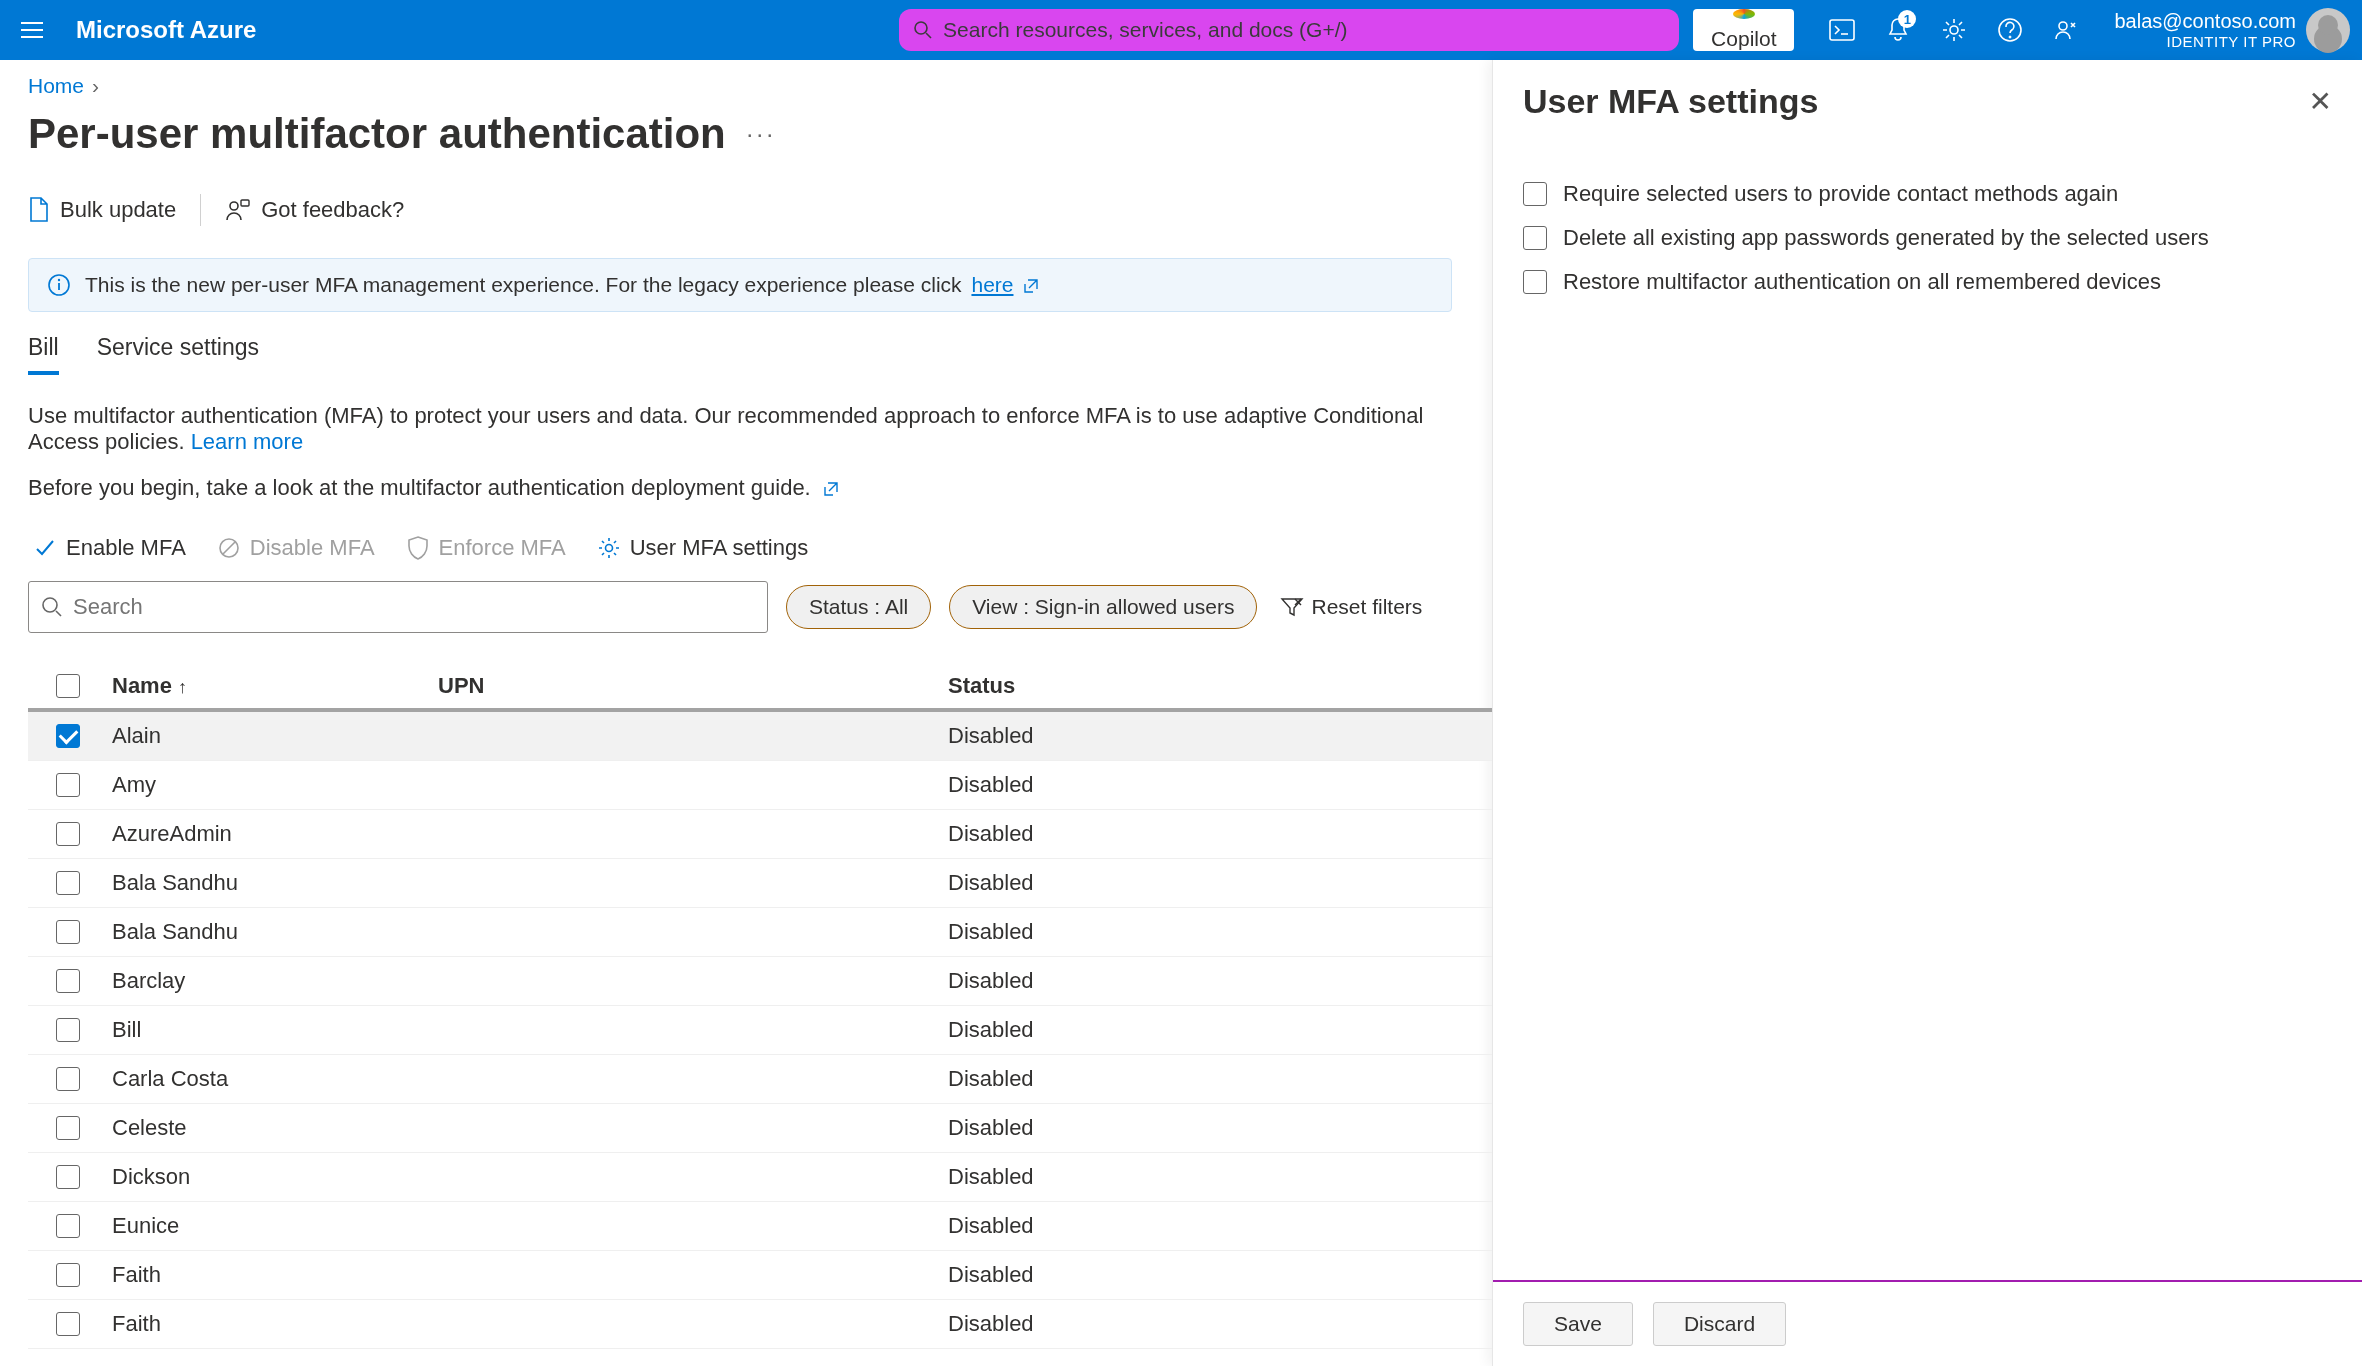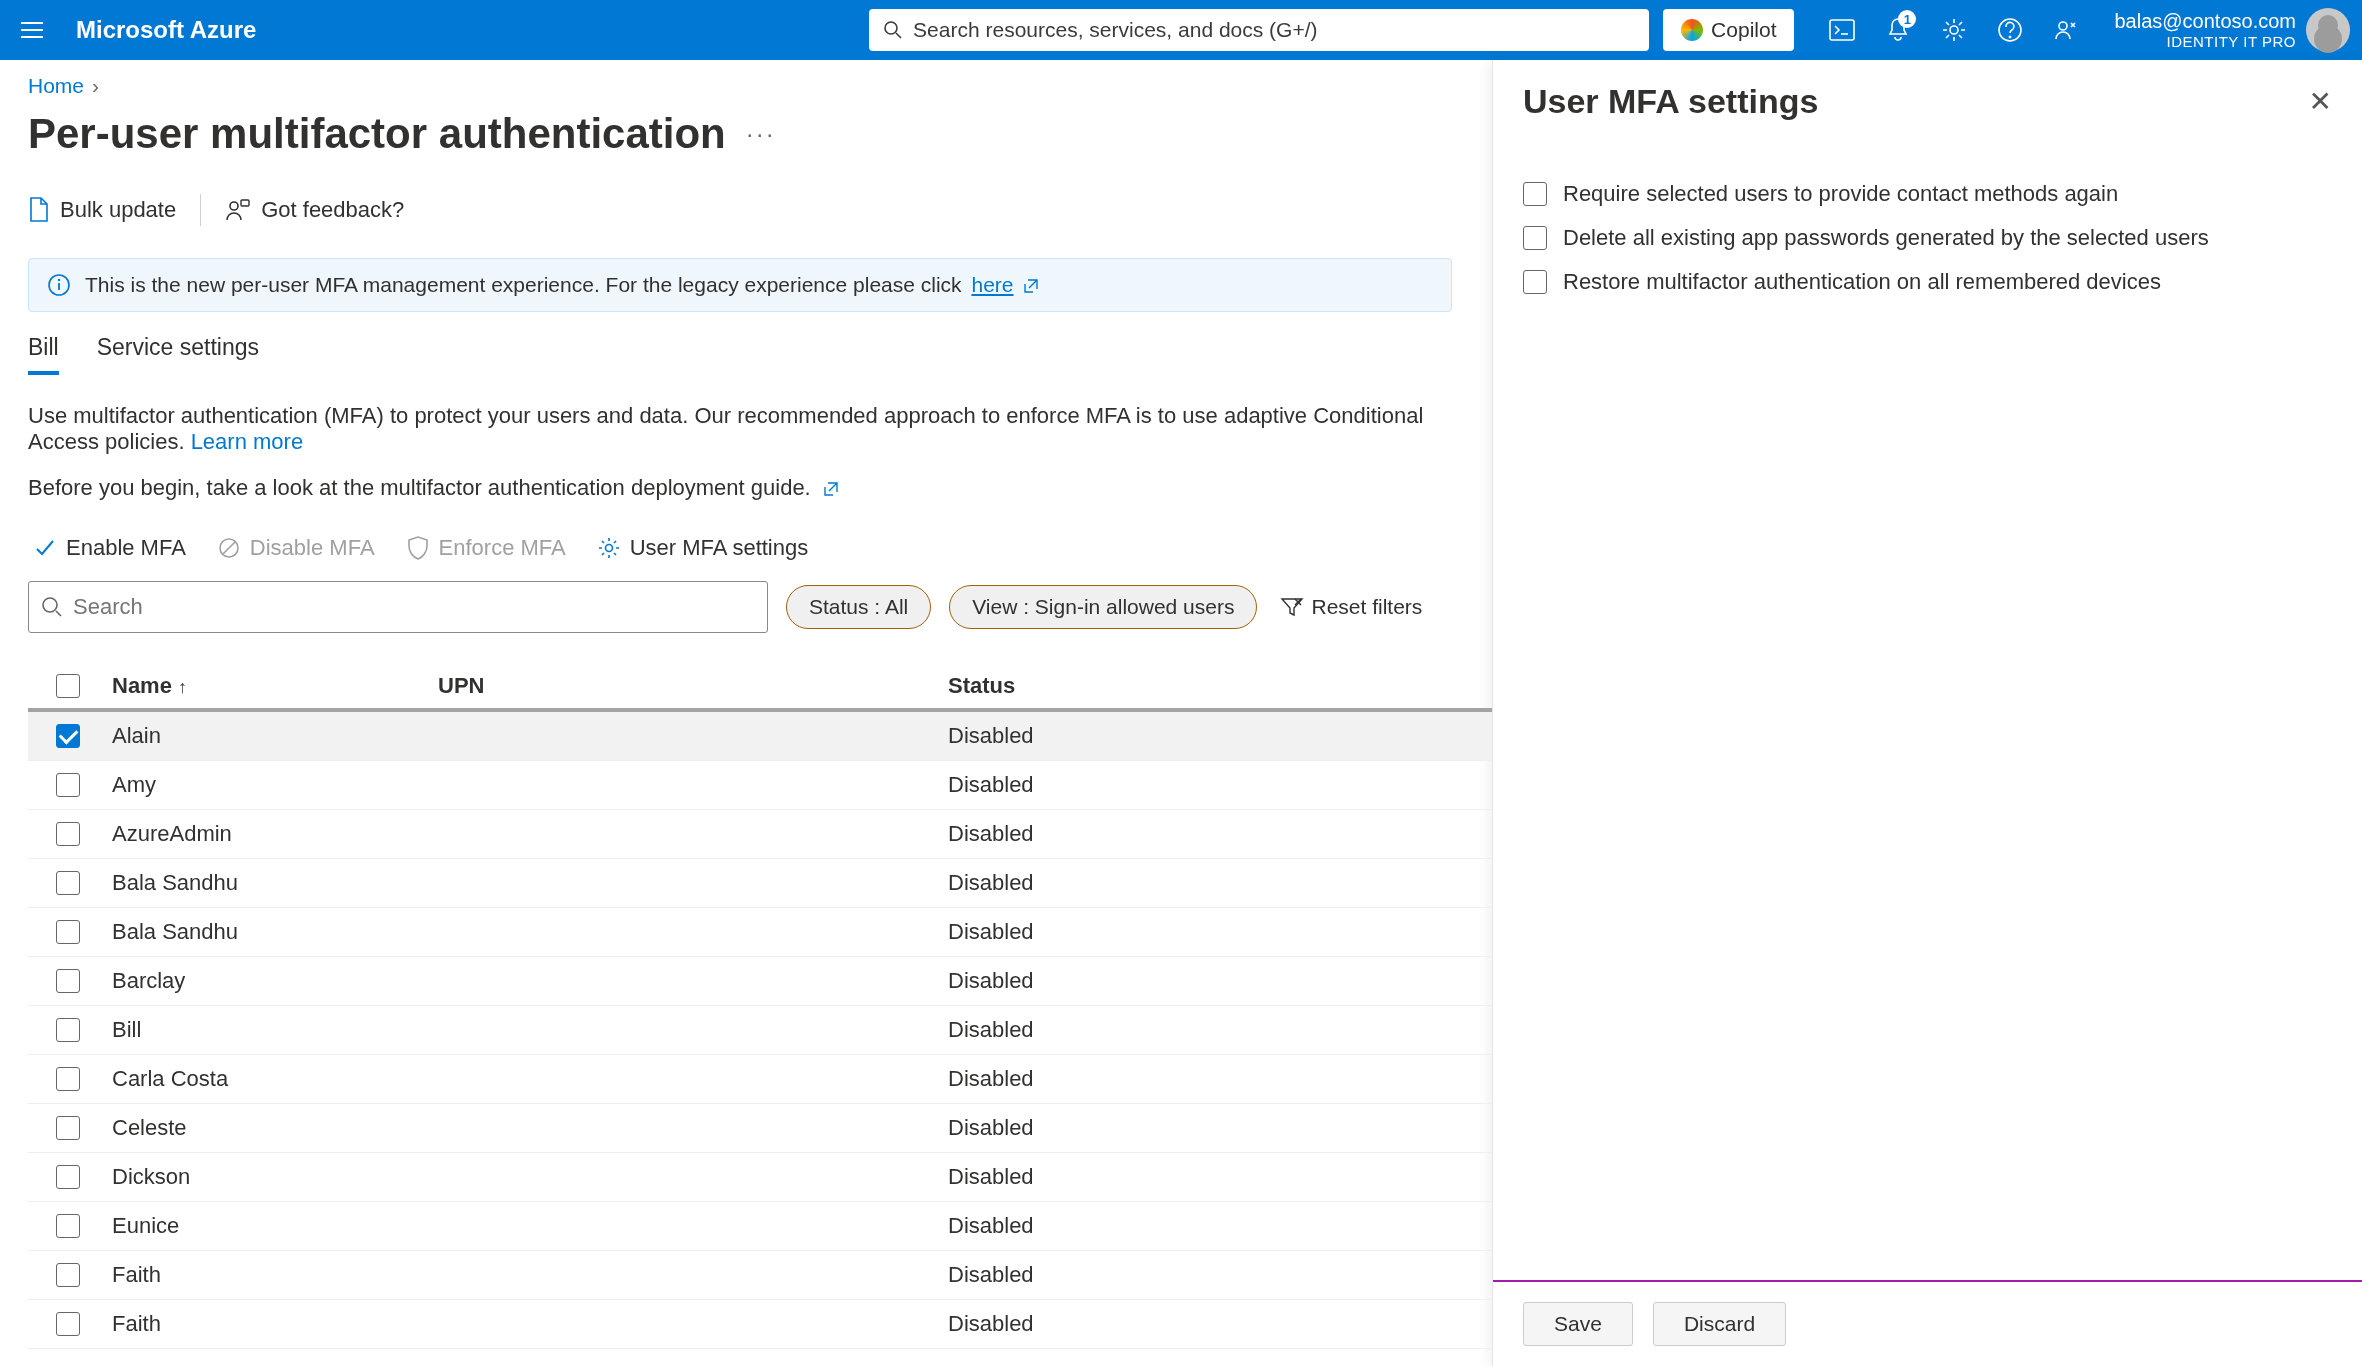--- a/index.html
+++ b/index.html
@@ -4,25 +4,25 @@
 <style>
   * { box-sizing: border-box; margin: 0; padding: 0; }
   html, body { width: 2362px; height: 1366px; font-family: "Segoe UI", Arial, sans-serif; font-size: 21px; color: #323130; background: #fff; overflow: hidden; }
   .topbar { height: 60px; background: #0078d4; display: flex; align-items: center; color: #fff; padding: 0 12px; }
   .hamburger { width: 40px; height: 40px; display: flex; align-items: center; justify-content: center; cursor: pointer; }
   .hamburger-lines, .hamburger-lines::before, .hamburger-lines::after { content: ""; display: block; width: 22px; height: 2px; background: #fff; position: relative; }
   .hamburger-lines::before { position: absolute; top: -7px; }
   .hamburger-lines::after { position: absolute; top: 7px; }
   .brand { font-weight: 700; font-size: 24px; margin-left: 24px; }
   .topbar-spacer { flex: 1; }
-  .search-wrap { width: 780px; height: 42px; background: #ffffff; border-radius: 4px; display: flex; align-items: center; padding: 0 14px; margin-right: 14px; }
+  .search-wrap { width: 780px; height: 42px; background: #d946ef; border-radius: 12px; display: flex; align-items: center; padding: 0 14px; margin-right: 14px; }
   .search-wrap svg { margin-right: 10px; }
   .search-wrap input { flex: 1; border: none; background: transparent; font-size: 21px; color: #3b3b3b; outline: none; }
   .search-wrap input::placeholder { color: #3b3b3b; }
-  .copilot-btn { height: 42px; background: #fff; color: #323130; border-radius: 4px; padding: 0 18px; display: flex; align-items: center; gap: 8px; font-size: 21px; cursor: pointer; }
+  .copilot-btn { height: 42px; background: #fff; color: #323130; border-radius: 4px; padding: 0 18px; display: flex; align-items: center; gap: 8px; font-size: 21px; cursor: pointer; flex-direction: column; }
   .copilot-logo { width: 22px; height: 22px; border-radius: 50%; background: conic-gradient(#f25022, #7fba00, #00a4ef, #ffb900, #f25022);}
   .top-icons { display: flex; align-items: center; gap: 0; margin-left: 20px; }
   .top-icon { width: 56px; height: 60px; display: flex; align-items: center; justify-content: center; cursor: pointer; position: relative; }
   .top-icon svg { stroke: #fff; fill: none; }
   .badge { position: absolute; top: 10px; right: 10px; width: 18px; height: 18px; background: #fff; color: #0078d4; border-radius: 50%; font-size: 13px; display: flex; align-items: center; justify-content: center; font-weight: 600; }
   .account { margin-left: 20px; text-align: right; line-height: 1.15; margin-right: 10px; }
   .acct-email { font-size: 20px; }
   .acct-role { font-size: 15px; letter-spacing: 0.5px; }
   .avatar { width: 44px; height: 44px; border-radius: 50%; background: #c8c8c8; display: flex; align-items: center; justify-content: center; }
   .avatar-inner { width: 20px; height: 20px; border-radius: 50%; background: #9c9c9c; box-shadow: 0 14px 0 4px #9c9c9c; margin-top: -10px; }

